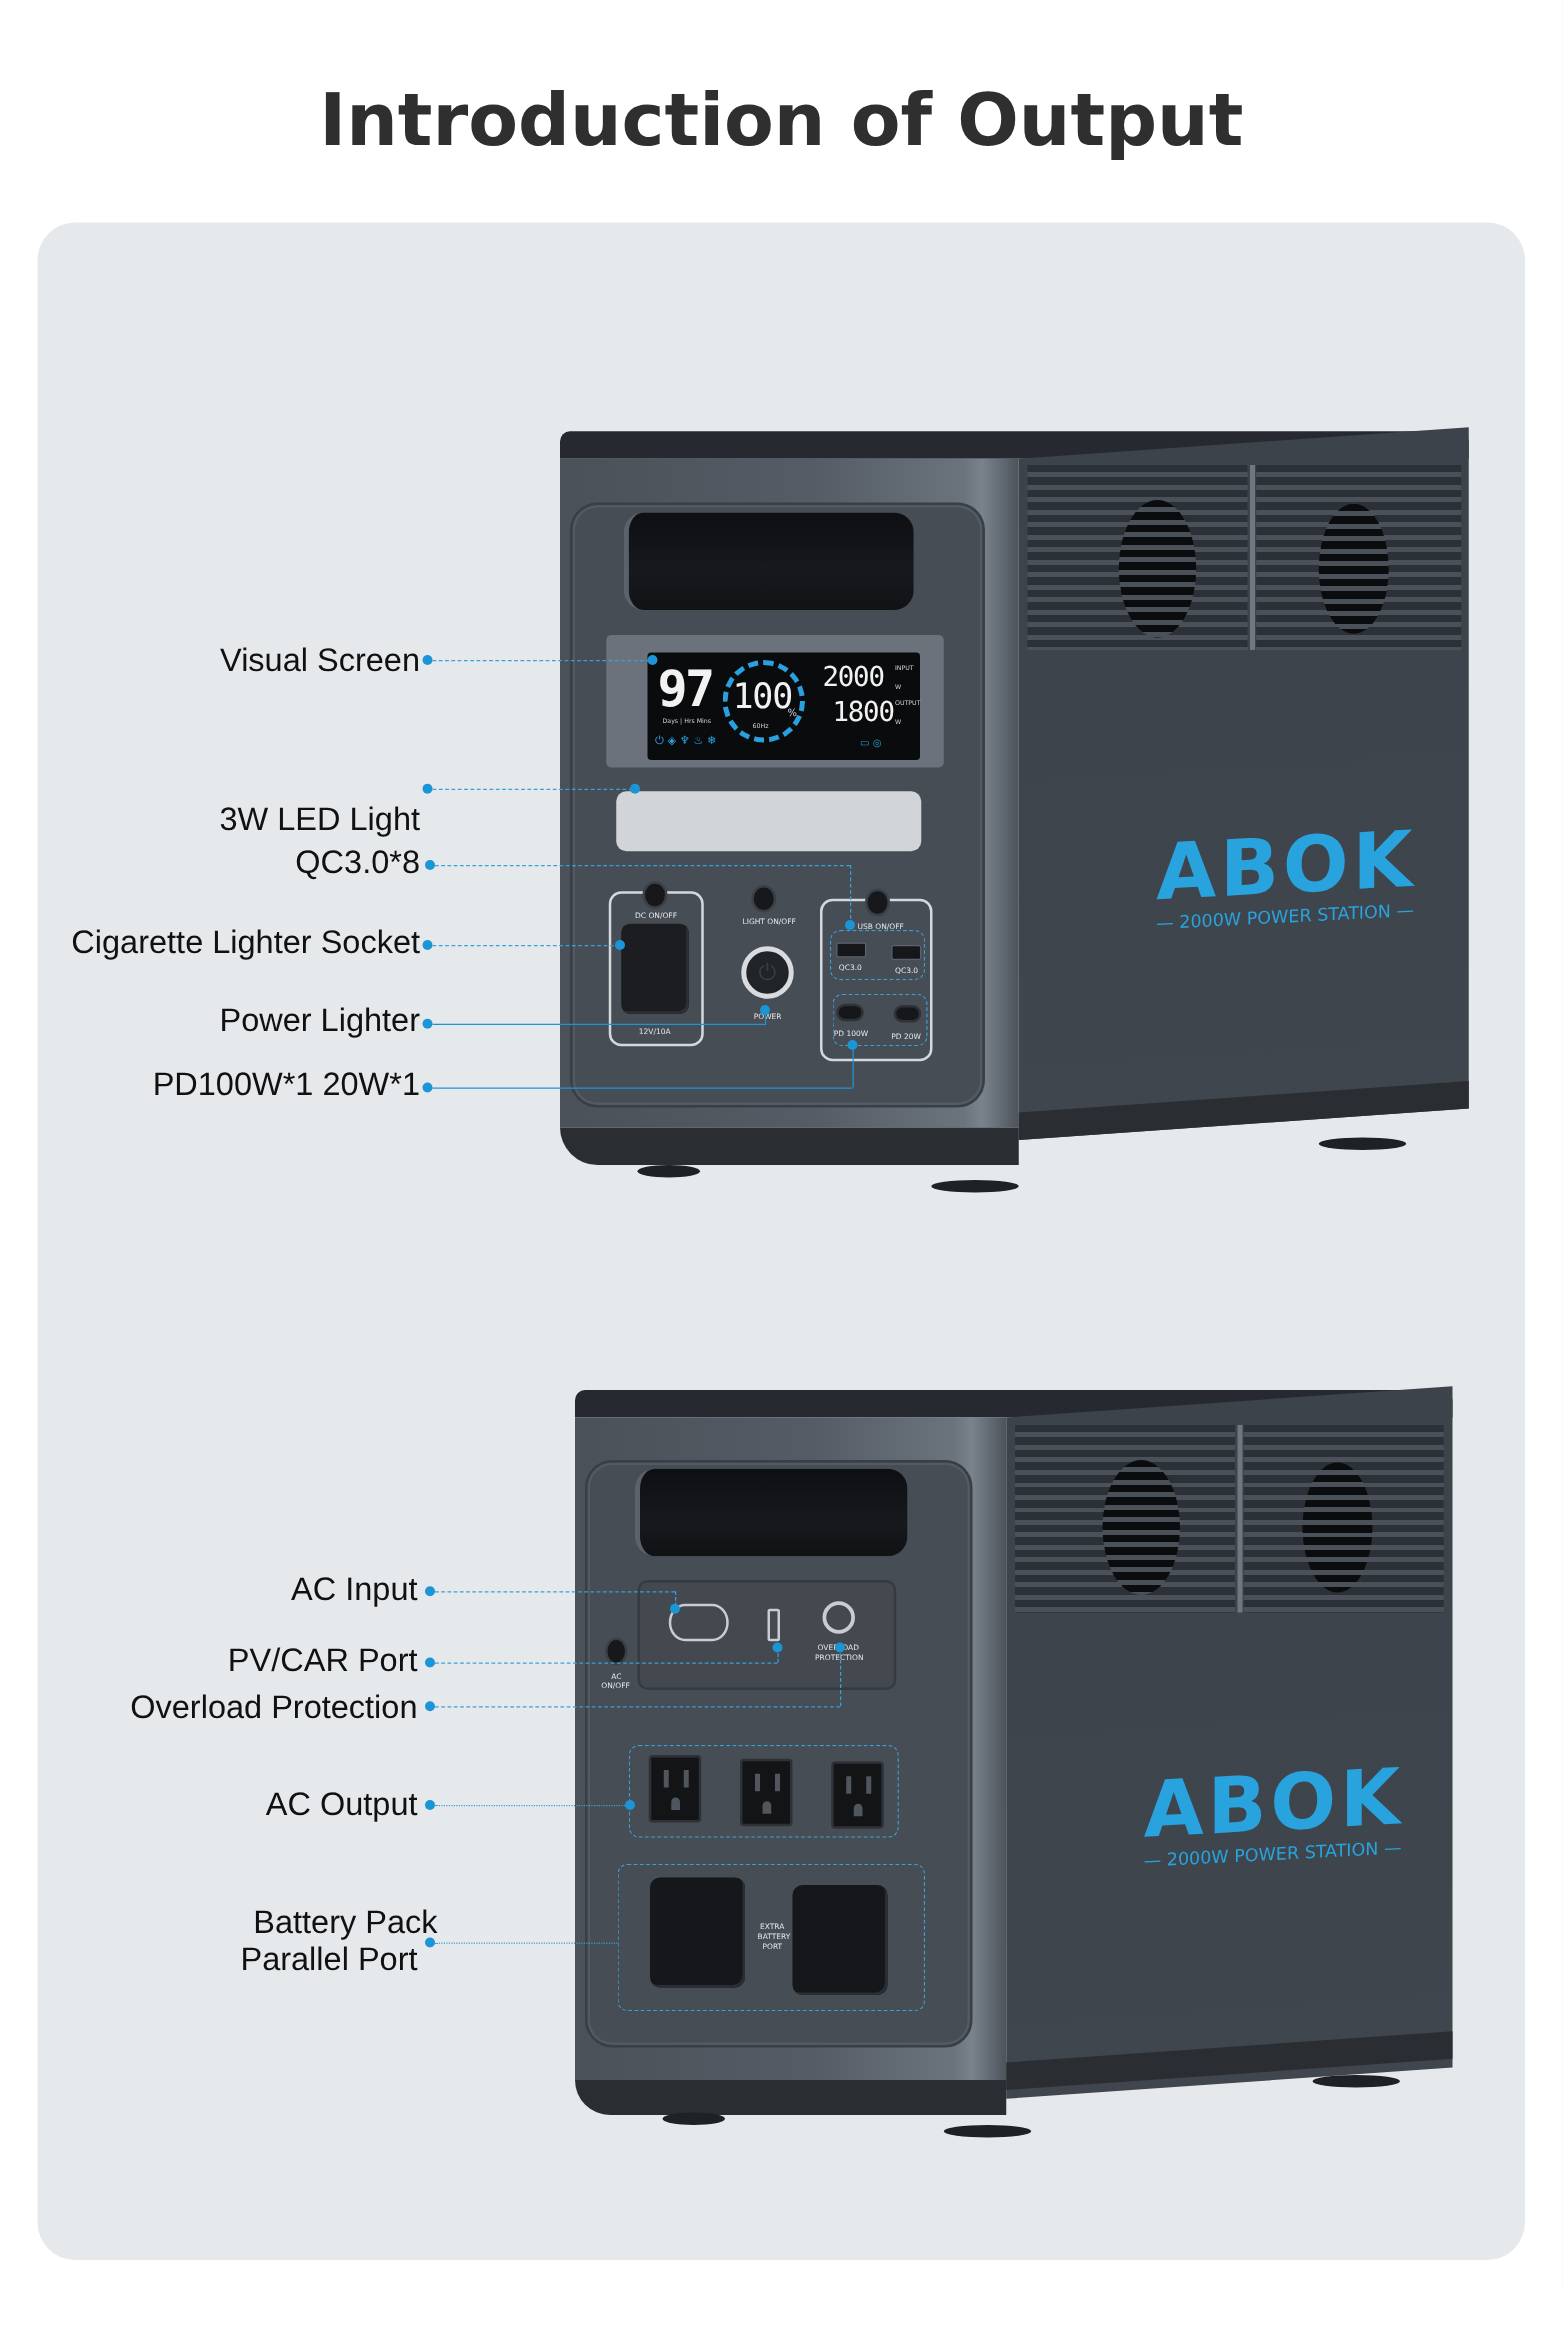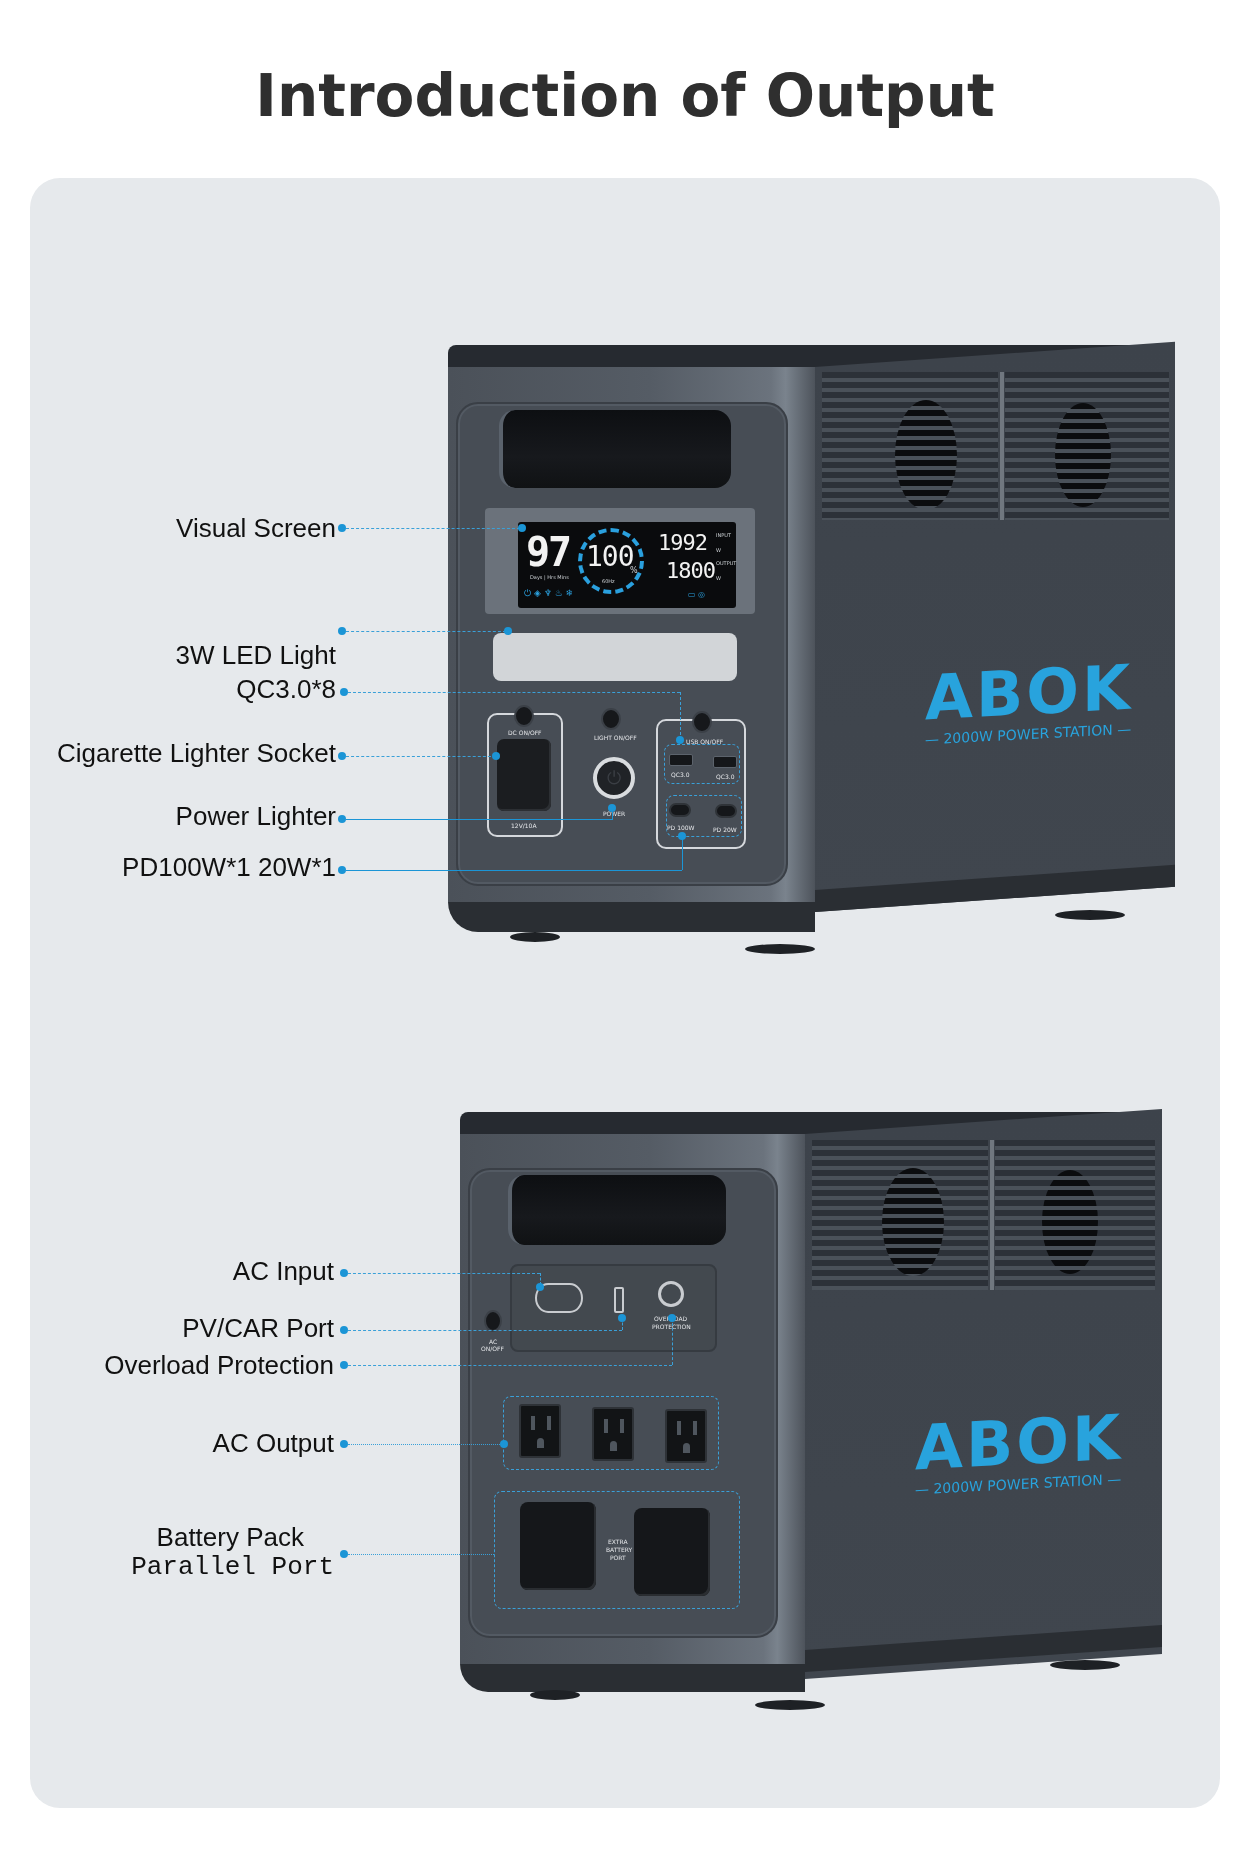--- a/index.html
+++ b/index.html
@@ -124,21 +124,21 @@
 
   <div class="screen-bezel" style="left:485px;top:508px;width:270px;height:106px;"></div>
   <div class="screen" style="left:518px;top:522px;width:218px;height:86px;">
     <div class="seg" style="left:8px;top:10px;">97</div>
     <div class="tiny" style="left:12px;top:52px;">Days | Hrs  Mins</div>
     <div class="tiny" style="left:6px;top:66px;color:#2aa0de;font-size:9px;">⏻ ◈ ♆ ♨ ❄</div>
     <div class="ring" style="left:60px;top:6px;width:66px;height:66px;"></div>
     <div class="seg-s" style="left:68px;top:24px;font-size:28px;">100</div>
     <div class="tiny" style="left:112px;top:44px;font-size:8px;">%</div>
     <div class="tiny" style="left:84px;top:56px;">60Hz</div>
-    <div class="seg-s" style="left:140px;top:10px;">1992</div>
+    <div class="seg-s" style="left:140px;top:10px;">2000</div>
     <div class="tiny" style="left:198px;top:10px;">INPUT</div>
     <div class="tiny" style="left:198px;top:25px;">W</div>
     <div class="seg-s" style="left:148px;top:38px;">1800</div>
     <div class="tiny" style="left:198px;top:38px;">OUTPUT</div>
     <div class="tiny" style="left:198px;top:53px;">W</div>
     <div class="tiny" style="left:170px;top:68px;color:#2aa0de;font-size:8px;">▭ ◎</div>
   </div>
 
   <div class="led-light" style="left:493px;top:633px;width:244px;height:48px;"></div>
 
@@ -280,17 +280,17 @@
   <div class="dot" style="left:340px;top:1361px;"></div>
   <div class="hline" style="left:348px;top:1365px;width:324px;"></div>
   <div class="vline" style="left:672px;top:1318px;height:47px;"></div>
   <div class="dot" style="left:668px;top:1314px;"></div>
 
   <div class="label" style="right:916px;top:1428px;">AC Output</div>
   <div class="dot" style="left:340px;top:1440px;"></div>
   <div class="hline dotted" style="left:348px;top:1444px;width:152px;"></div>
   <div class="dot" style="left:500px;top:1440px;"></div>
 
-  <div class="label" style="right:946px;top:1522px;">Battery Pack</div>
-  <div class="label" style="right:916px;top:1552px;font-family:Liberation Mono, monospace;">Parallel Port</div>
+  <div class="label" style="right:900px;top:1522px;">Battery Pack</div>
+  <div class="label" style="right:916px;top:1552px;">Parallel Port</div>
   <div class="dot" style="left:340px;top:1550px;"></div>
   <div class="hline dotted" style="left:348px;top:1554px;width:146px;"></div>
 </div>
 
 </body></html>

